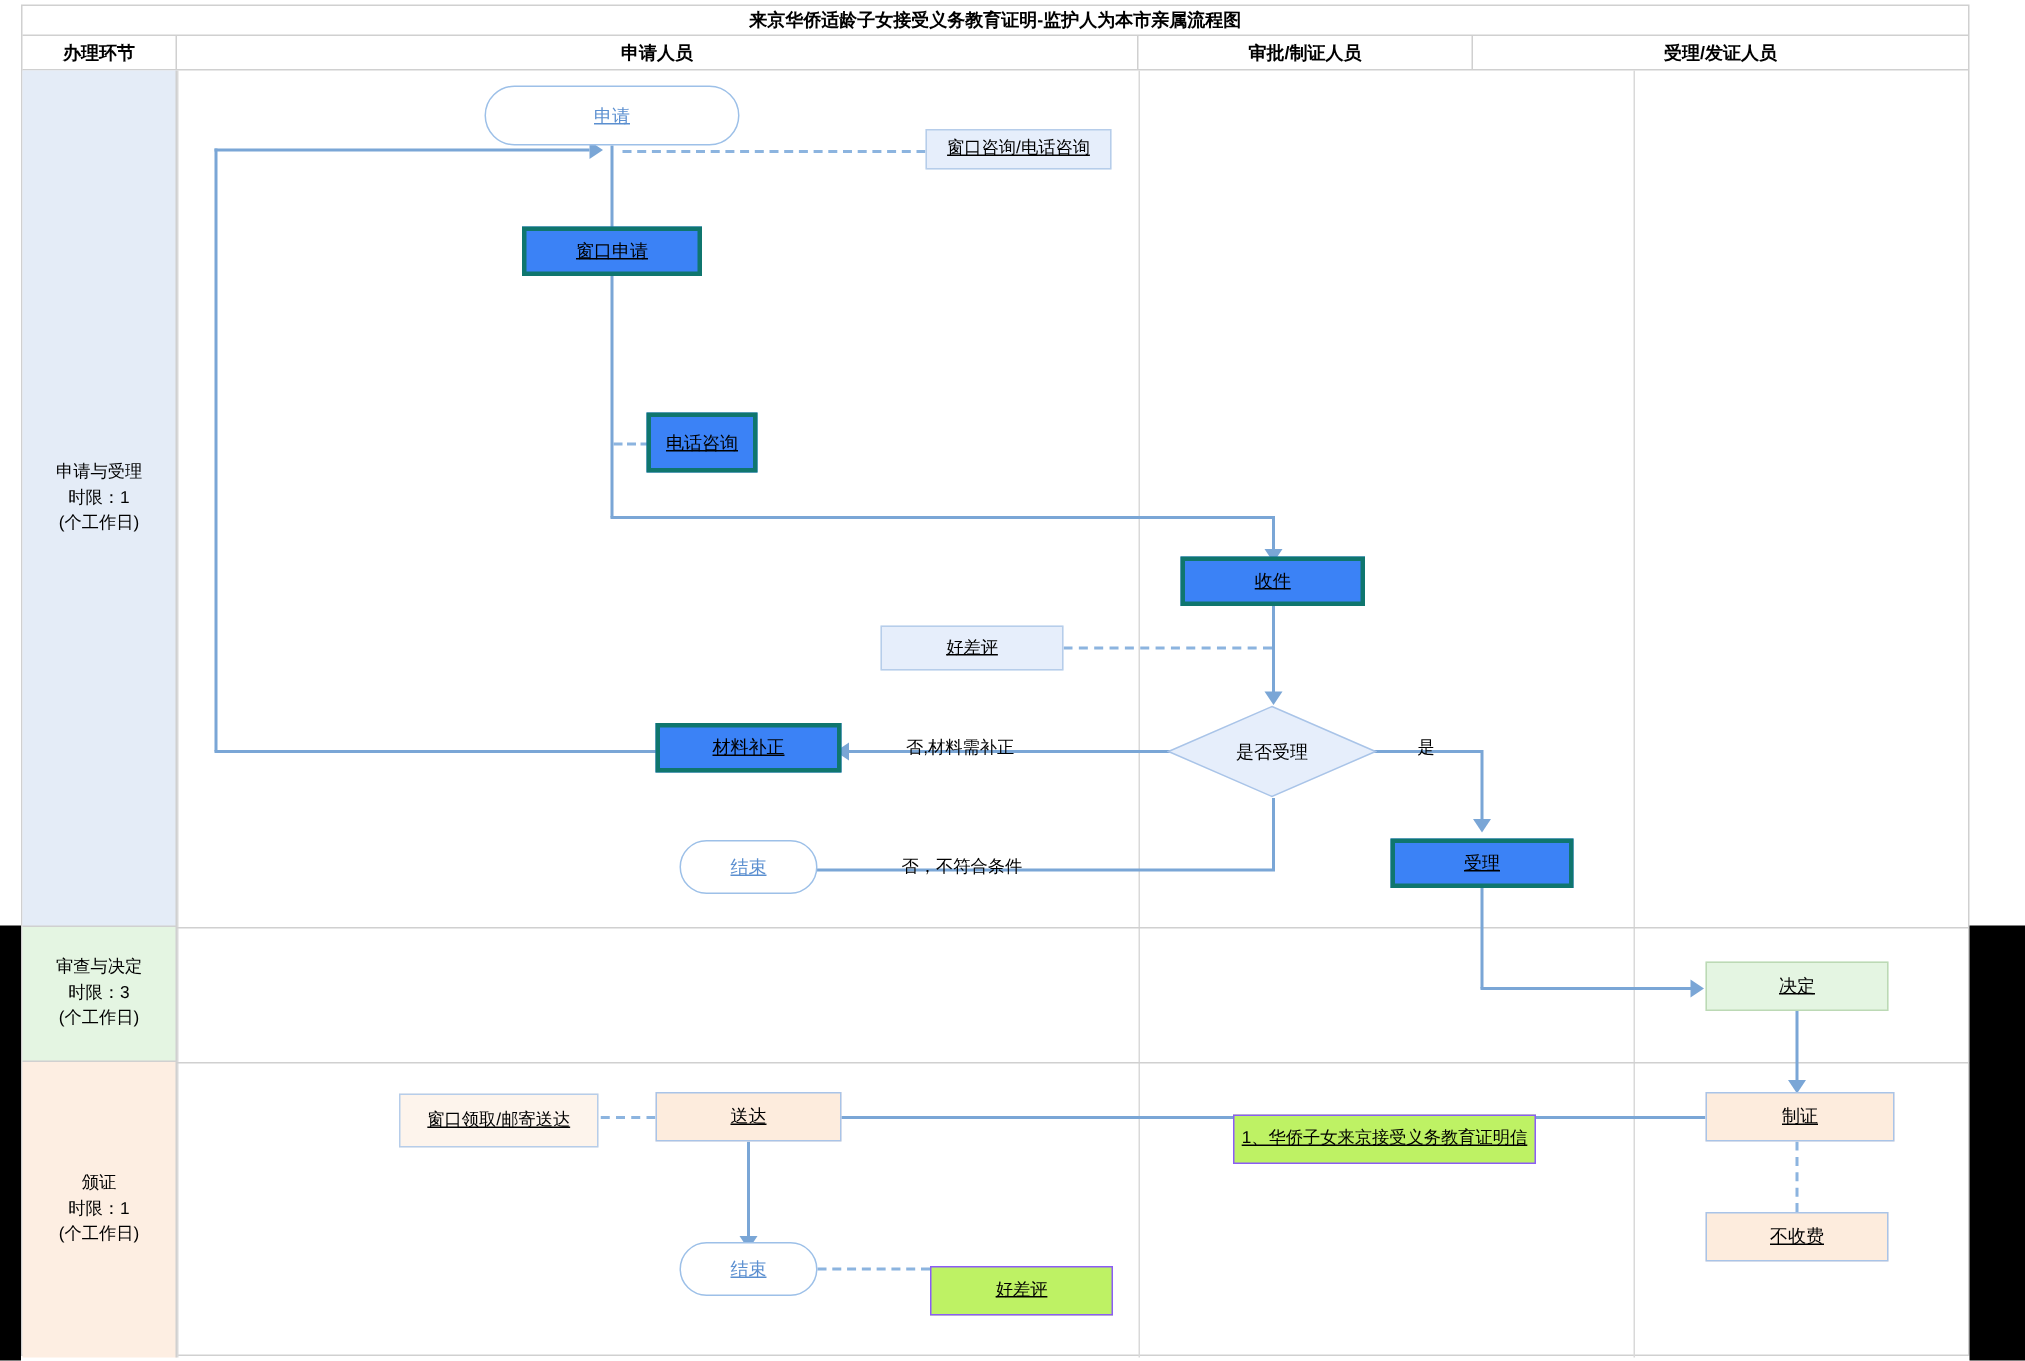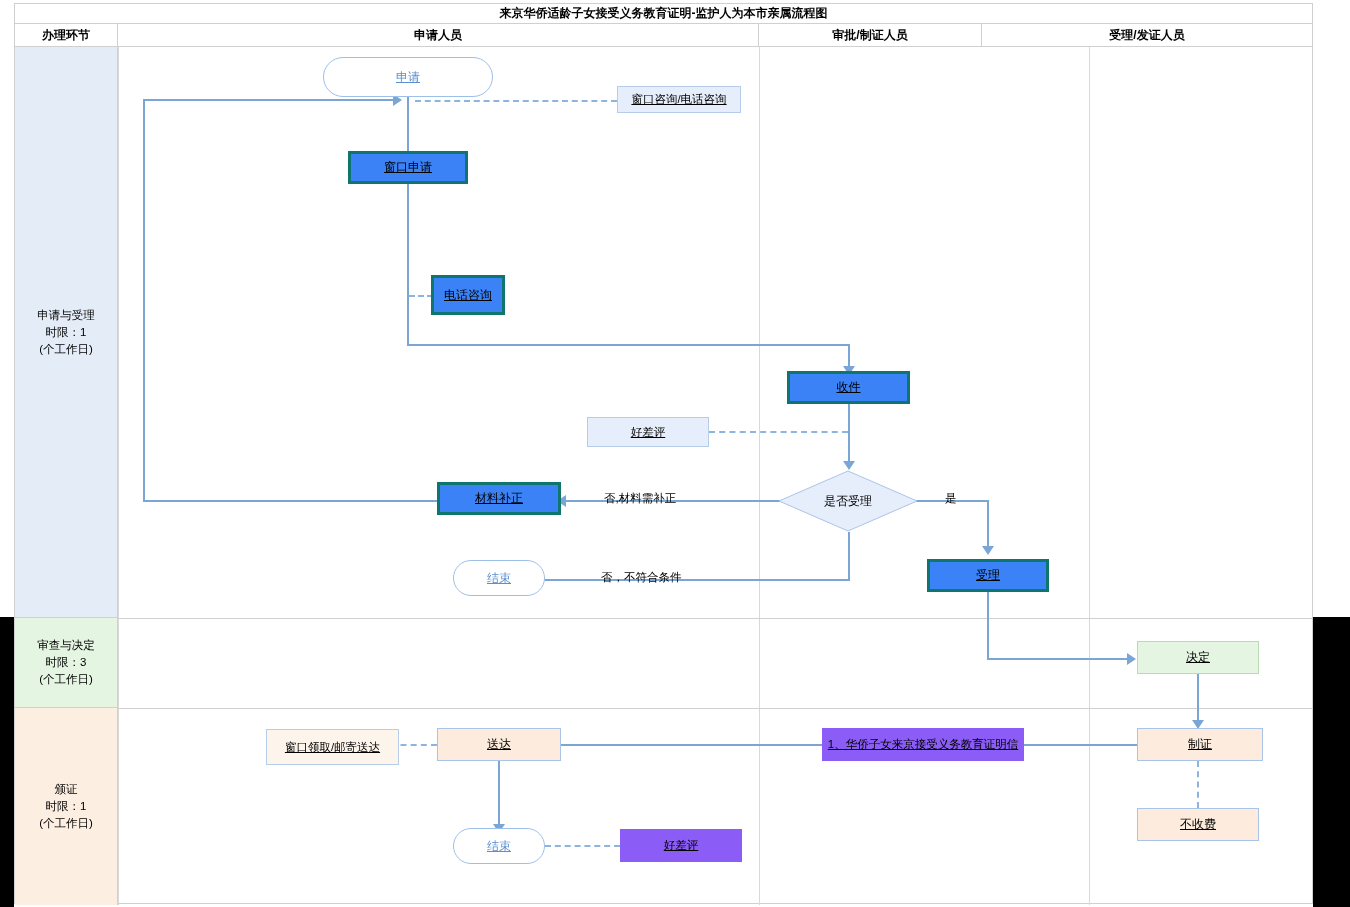--- a/index.html
+++ b/index.html
@@ -172,24 +172,25 @@
     background: #e4f5e2;
     border: 1px solid #bcd9b5;
     color: #000;
   }
   .node.peach {
     background: #fdecdd;
     border: 1px solid #a9c4e8;
     color: #000;
   }
   .node.peach-note {
-    background: #8b5cf6;
+    background: #bef264;
     border: 1px solid #8b5cf6;
     color: #000;
     font-size: 11.5px;
+    margin-top: 15px;
   }
   .node.white-note {
     background: #fdf4ec;
     border: 1px solid #b6cdea;
     color: #000;
     font-size: 11.5px;
   }
   
   .diamond-wrap {
     position: absolute;

